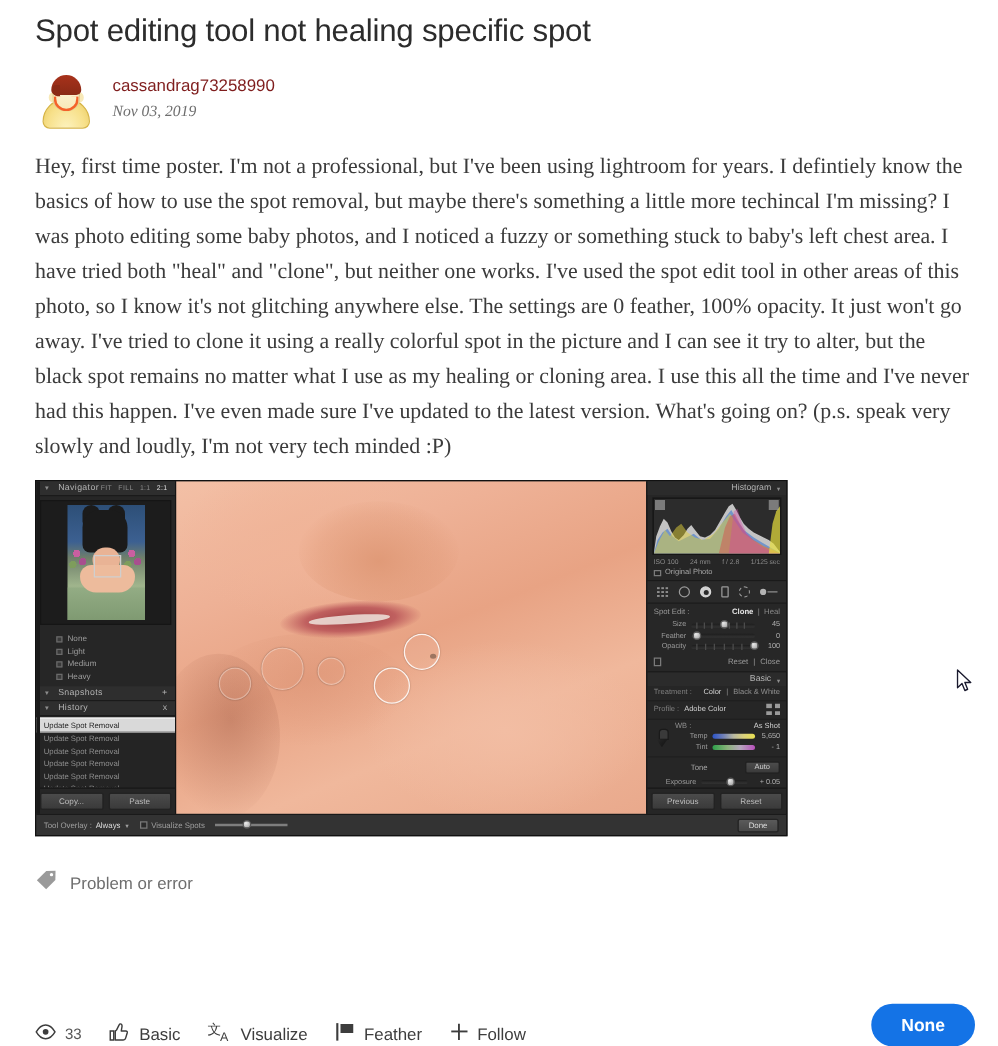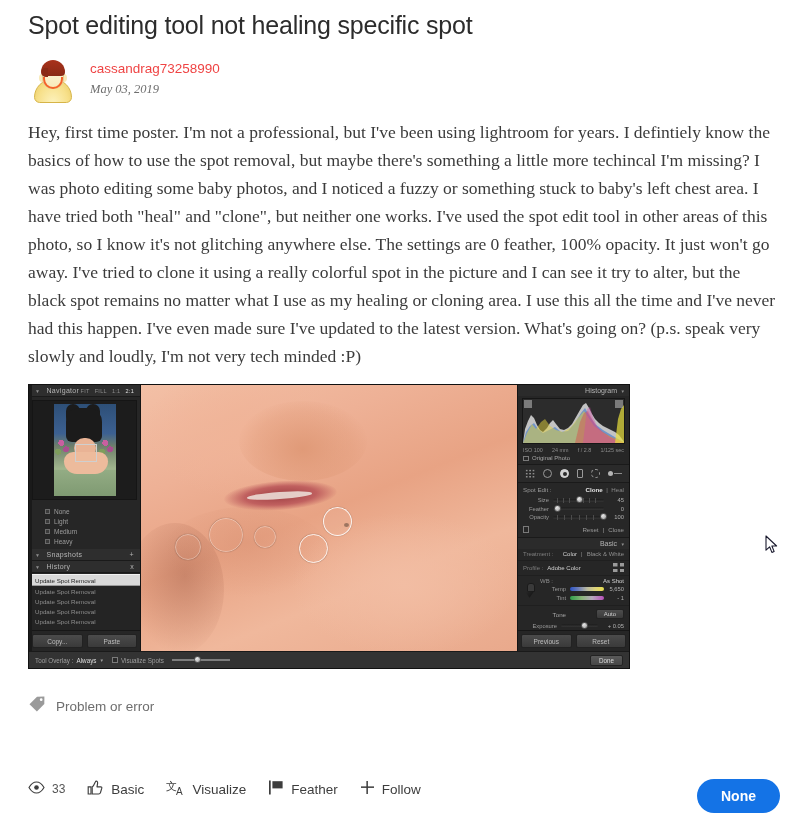--- a/index.html
+++ b/index.html
@@ -84,21 +84,21 @@
     left: 1px; top: 8px;
     width: 6px; height: 9px;
     background: #8a2a16;
     border-radius: 3px 0 0 4px;
   }
 
   .author-meta { padding-left: 12px; line-height: 1.35; }
   .author-name {
     font-family: "Liberation Sans", sans-serif;
     font-size: 13.5px;
-    color: #ef4444;
+    color: #7f1d1d;
   }
   .author-date {
     font-family: "Liberation Serif", serif;
     font-style: italic;
     font-size: 12.5px;
     color: #6e6e6e;
     margin-top: 2px;
   }
 
   
@@ -479,21 +479,21 @@
   .tag-label {
     font-family: "Liberation Sans", sans-serif;
     font-size: 13.5px; color: #6e6e6e; text-align: center;
   }
 
   
   .action-bar {
     position: absolute;
     left: 0; right: 0; bottom: 0;
     height: 58px;
-    display: flex; align-items: flex-start;
+    display: flex; align-items: flex-end;
     padding: 0 18px 0 28px;
   }
   .action-items { display: flex; align-items: center; gap: 22px; }
   .action-item {
     display: flex; align-items: center; gap: 7px;
     font-family: "Liberation Sans", sans-serif;
     font-size: 13.5px; color: #3d3d3d;
   }
   .views-count { font-size: 12px; color: #555; }
   .reply-btn {
@@ -524,21 +524,21 @@
   <div class="avatar">
     <div class="av-body"></div>
     <div class="av-ear-l"></div>
     <div class="av-ear-r"></div>
     <div class="av-face"></div>
     <div class="av-hair"></div>
     <div class="av-collar"></div>
   </div>
   <div class="author-meta">
     <div class="author-name">cassandrag73258990</div>
-    <div class="author-date">May 03, 2019</div>
+    <div class="author-date">Nov 03, 2019</div>
   </div>
 </div>
 
 <div class="post-body">Hey, first time poster. I'm not a professional, but I've been using lightroom for years. I defintiely know the basics of how to use the spot removal, but maybe there's something a little more techincal I'm missing? I was photo editing some baby photos, and I noticed a fuzzy or something stuck to baby's left chest area. I have tried both "heal" and "clone", but neither one works. I've used the spot edit tool in other areas of this photo, so I know it's not glitching anywhere else. The settings are 0 feather, 100% opacity. It just won't go away. I've tried to clone it using a really colorful spot in the picture and I can see it try to alter, but the black spot remains no matter what I use as my healing or cloning area. I use this all the time and I've never had this happen. I've even made sure I've updated to the latest version. What's going on? (p.s. speak very slowly and loudly, I'm not very tech minded :P)</div>
 
 <div class="lr-wrap">
   <div class="lr-main">
 
     <div class="lr-left">
       <div class="lr-filmstrip-edge"></div>

